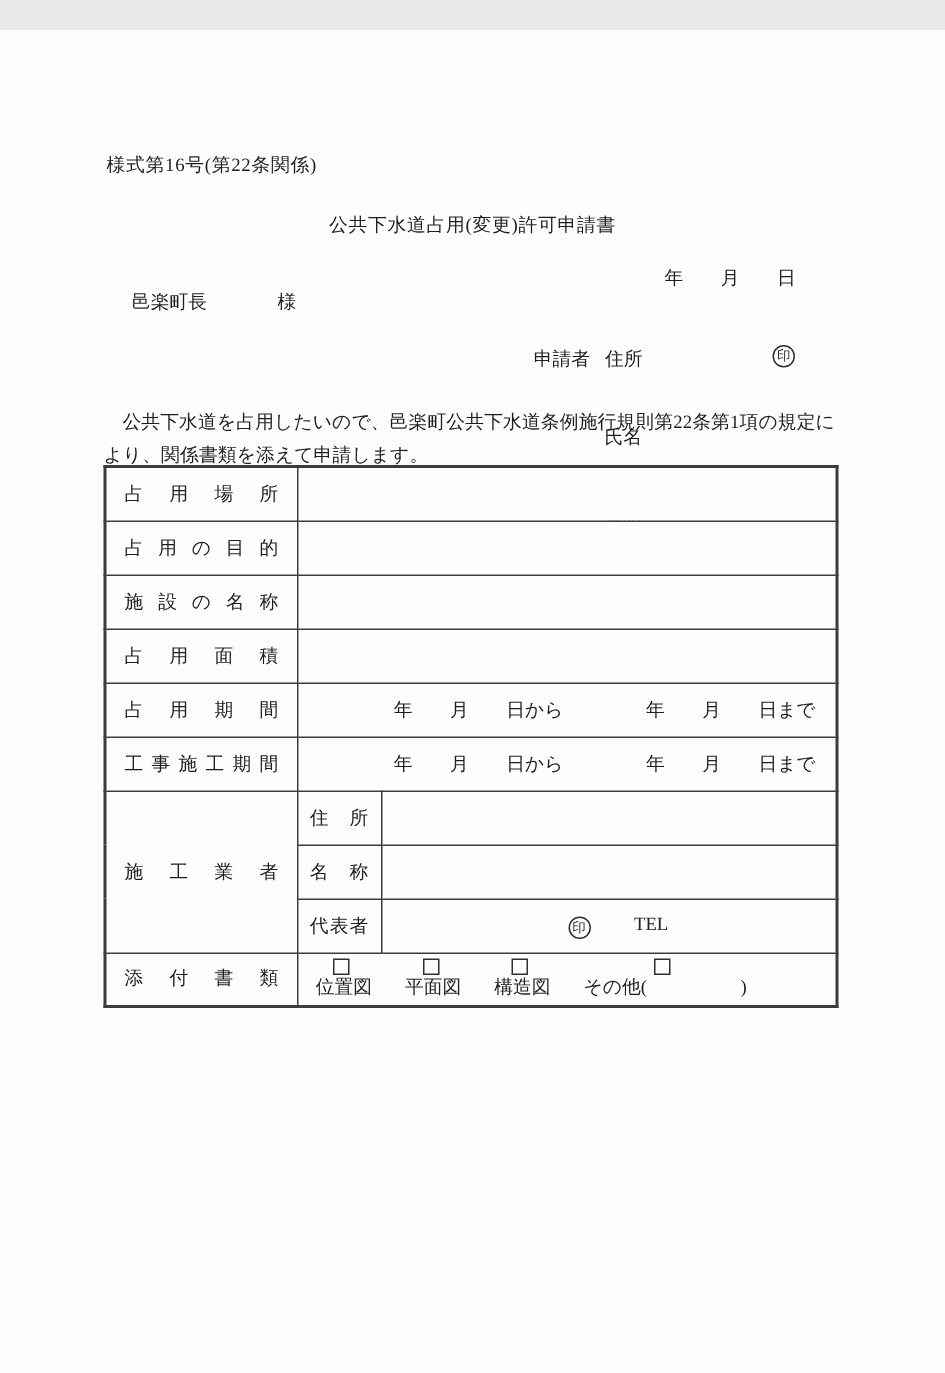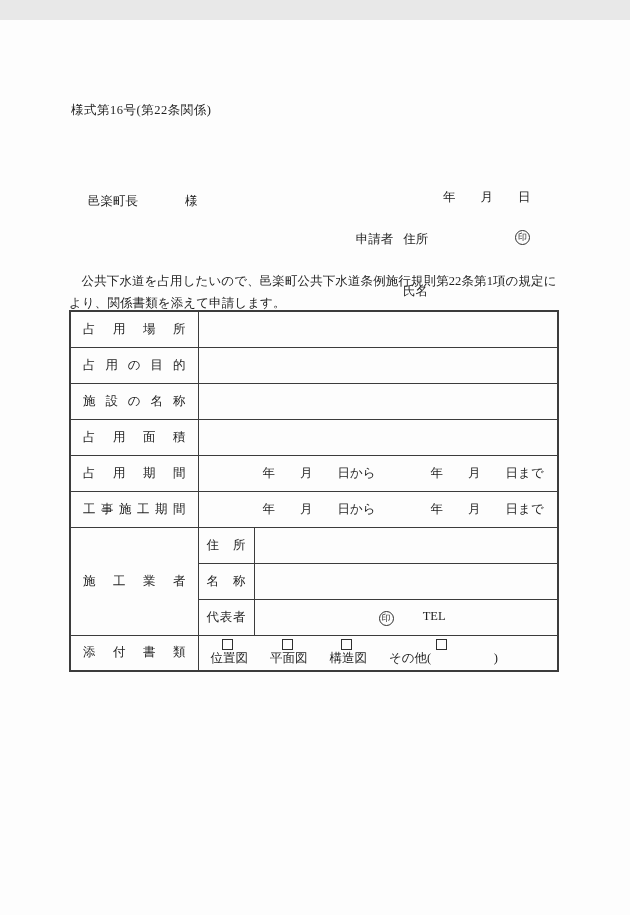--- a/index.html
+++ b/index.html
@@ -10,21 +10,21 @@
     width:630px; height:912px;
     background:#fdfdfd;
     font-family:"Liberation Serif","DejaVu Serif",serif;
     color:#1e1e1e;
     font-size:12.5px;
     overflow:hidden;
     margin-top:20px;
   }
   .form-number { position:absolute; left:71px; top:82px; letter-spacing:0.5px; }
   .doc-title  { position:absolute; left:0; right:0; top:122px; text-align:center; letter-spacing:0.5px; }
-  .date-line  { position:absolute; left:443px; top:169px; }
+  .date-line  { position:absolute; left:443px; top:157px; }
   .addressee-line { position:absolute; left:88px; top:173px; }
   .addressee-line .honorific { margin-left:47px; }
   .applicant { position:absolute; left:337px; top:193px; line-height:17.5px; }
   .applicant .app-row { white-space:pre; }
   .applicant .field-label { margin-left:10px; }
   .applicant .indent { padding-left:47px;text-align:center; }
   .seal {
     display:inline-flex; align-items:center; justify-content:center;
     width:15px; height:15px;
     border:1px solid #2f2f2f; border-radius:50%;
@@ -61,20 +61,21 @@
     background:transparent;
   }
 </style>
 </head>
 <body>
 
 <div class="page">
 
   <div class="form-number">様式第16号(第22条関係)</div>
 
+  <div class="doc-title">公共下水道占用(変更)許可申請書</div>
 
   <div class="date-line">年　　月　　日</div>
 
   <div class="addressee-line">
     <span>邑楽町長</span><span class="honorific">様</span>
   </div>
 
   <div class="applicant">
     <div class="app-row">
       <span>申請者</span><span class="field-label">住所</span>

